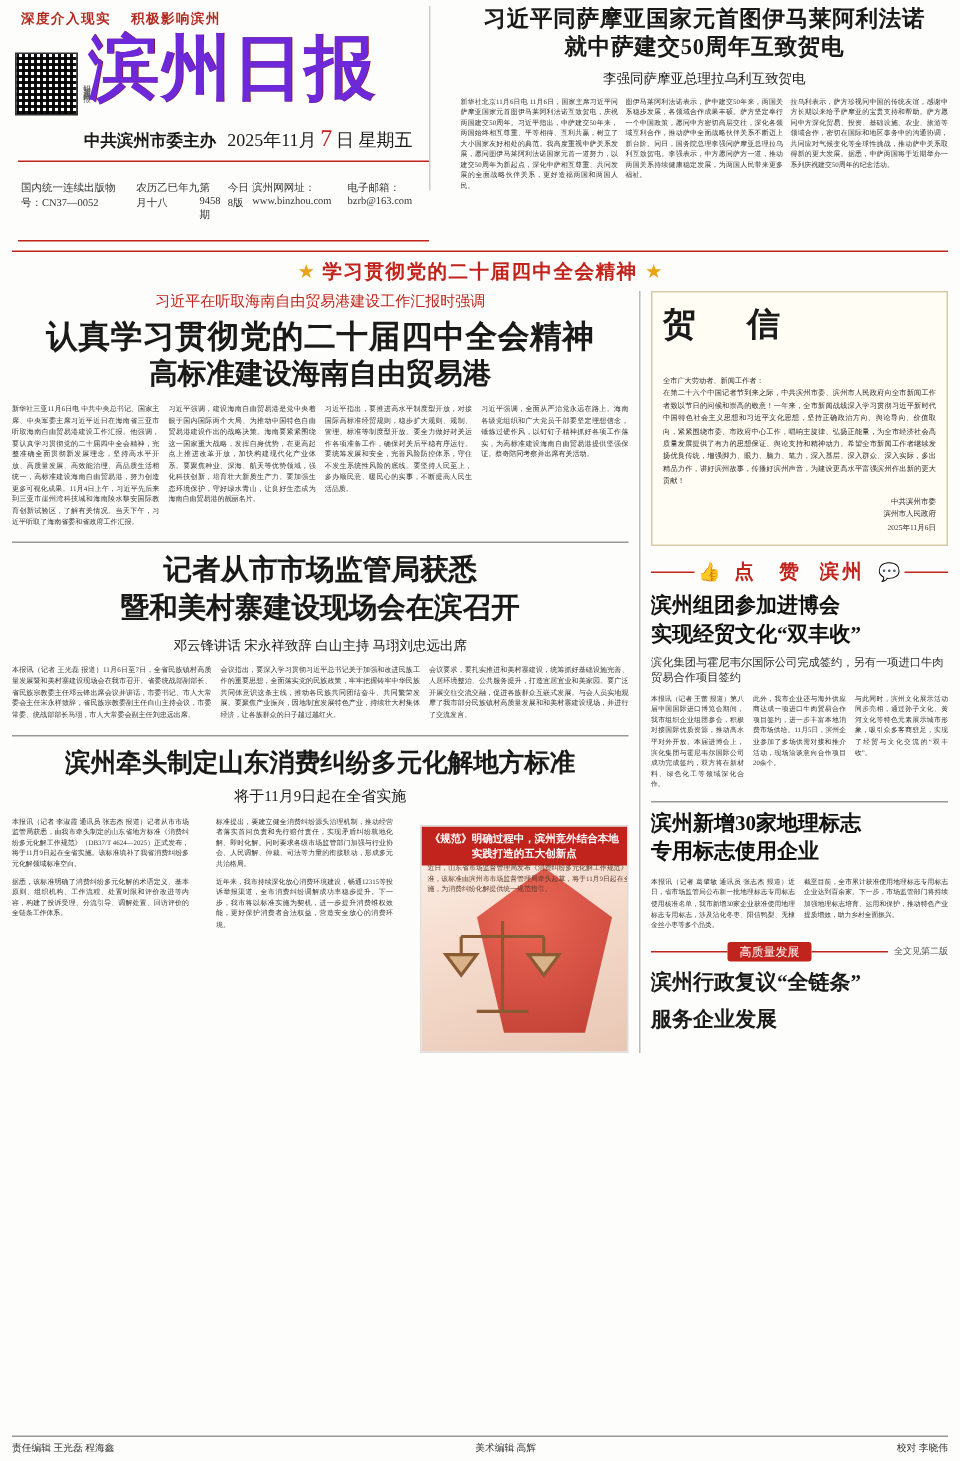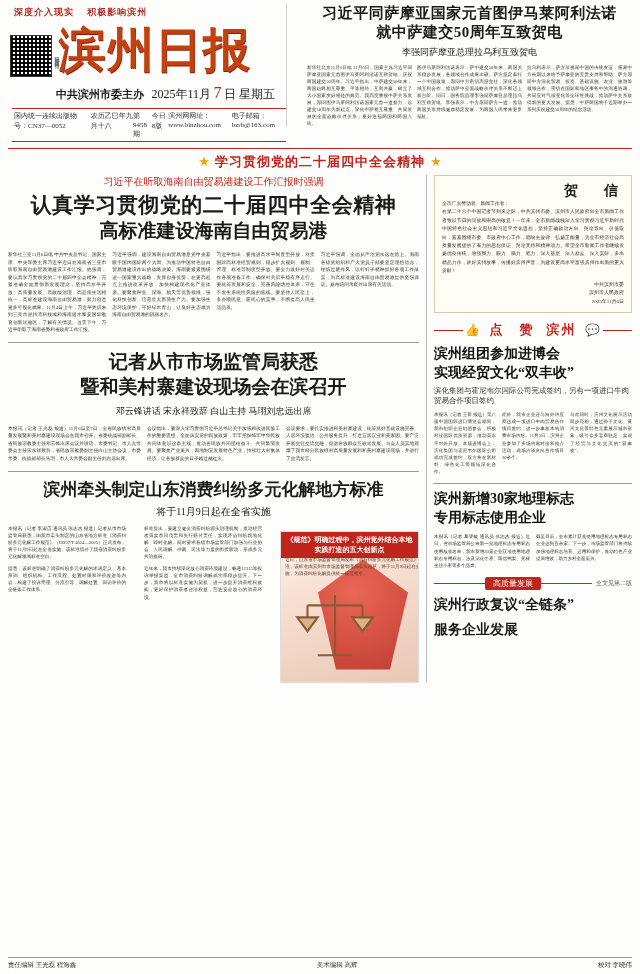--- a/index.html
+++ b/index.html
@@ -17,26 +17,26 @@
   .masthead{display:flex;align-items:flex-start;padding-top:4px;}
   .mast-left{width:278px;position:relative;}
   .slogan{font-size:9px;color:#b32b22;letter-spacing:1px;margin:2px 0 0 6px;font-weight:bold;}
   .slogan span{margin-right:10px;}
   .logo-wrap{display:flex;align-items:center;margin-top:2px;}
   .qr{width:40px;height:40px;margin-left:2px;margin-top:14px;background:
      repeating-linear-gradient(0deg,#111 0 2px,#fff 2px 4px),
      repeating-linear-gradient(90deg,#111 0 2px,#fff 2px 4px);
      background-blend-mode:multiply;border:1px solid #333;}
   .qr-label{writing-mode:vertical-rl;font-size:5px;color:#555;margin-left:1px;margin-top:14px;letter-spacing:1px;}
-  .logo{font-size:47px;font-weight:bold;color:#c2410c;line-height:1;letter-spacing:1px;
-        font-family:Liberation Sans, sans-serif;text-shadow:0.5px 0.5px 0 #8d160f;}
+  .logo{font-size:47px;font-weight:bold;color:#6d28d9;line-height:1;letter-spacing:1px;
+        font-family:Liberation Mono, monospace;text-shadow:0.5px 0.5px 0 #8d160f;}
   .mast-sub{font-size:10px;margin:7px 0 0 48px;}
   .mast-sub b{font-size:11px;}
   .mast-date{font-weight:normal;font-size:12px;}
-  .mast-meta{font-size:7px;color:#333;margin:5px 0 0 4px;border-top:1px solid #c0241c;border-bottom:1px solid #c0241c;padding:2px 2px;display:flex;justify-content:space-between;}
+  .mast-meta{font-size:7px;color:#333;margin:5px 0 0 4px;border-top:1px solid #c0241c;border-bottom:1px solid #c0241c;padding:12px 2px;display:flex;justify-content:space-between;}
 
   
   .mast-right{flex:1;padding-left:20px;border-left:1px solid #ccc;}
   .tr-head1{font-size:15px;font-weight:bold;line-height:1.25;text-align:center;letter-spacing:0.5px;}
   .tr-head2{font-size:9px;text-align:center;margin-top:4px;color:#222;}
   .tr-cols{display:flex;gap:5px;margin-top:5px;}
   .tr-col{flex:1;font-size:4.6px;line-height:1.55;text-align:justify;color:#333;}
 
   
   .banner{margin:6px 0 0;border-top:1px solid #c0241c;padding-top:4px;display:flex;align-items:center;justify-content:center;}
@@ -66,21 +66,21 @@
     background:linear-gradient(160deg,#fdf1ea 0%,#f6ded0 40%,#e9c7b4 100%);}
   .photo-banner{position:absolute;left:0;top:0;width:100%;background:#c0241c;color:#fff;font-size:7px;
      padding:3px 4px;box-sizing:border-box;text-align:center;font-weight:bold;}
   .photo-caption{position:absolute;left:4px;top:24px;width:150px;font-size:4.6px;line-height:1.6;color:#5a3a2a;}
   .scale{position:absolute;right:40px;bottom:10px;width:86px;height:92px;}
   .ribbon{position:absolute;right:10px;top:28px;width:90px;height:110px;
      background:radial-gradient(circle at 40% 30%,#e8523f,#b8241c);clip-path:polygon(50% 0,100% 30%,80% 100%,20% 100%,0 30%);opacity:.85;}
 
   
   .rbox{border:1px solid #d8c9a8;background:#fffdf4;padding:6px 7px;box-sizing:border-box;}
-  .rbox-title{text-align:right;font-size:14px;font-weight:bold;letter-spacing:6px;color:#1a1a1a;margin-bottom:0;}
+  .rbox-title{text-align:left;font-size:22px;font-weight:bold;letter-spacing:6px;color:#1a1a1a;margin-bottom:20px;}
   .rbox-body{font-size:4.8px;line-height:1.75;text-align:justify;color:#2b2b2b;}
   .rbox-sign{text-align:right;font-size:5px;line-height:1.7;margin-top:5px;color:#2b2b2b;}
   .zan-bar{display:flex;align-items:center;justify-content:center;margin:8px 0 6px;}
   .zan-line{flex:1;height:1px;background:#c0241c;}
   .zan-text{color:#c0241c;font-size:13px;font-weight:bold;margin:0 6px;letter-spacing:2px;}
   .zan-ico{color:#c0241c;font-size:12px;margin:0 3px;}
   .r-head{font-size:14px;font-weight:bold;line-height:1.35;color:#111;}
   .r-sub{font-size:7.5px;margin-top:3px;color:#333;}
   .r-cols{display:flex;gap:6px;margin-top:5px;}
   .r-cols .c{flex:1;font-size:4.5px;line-height:1.6;text-align:justify;color:#333;}

